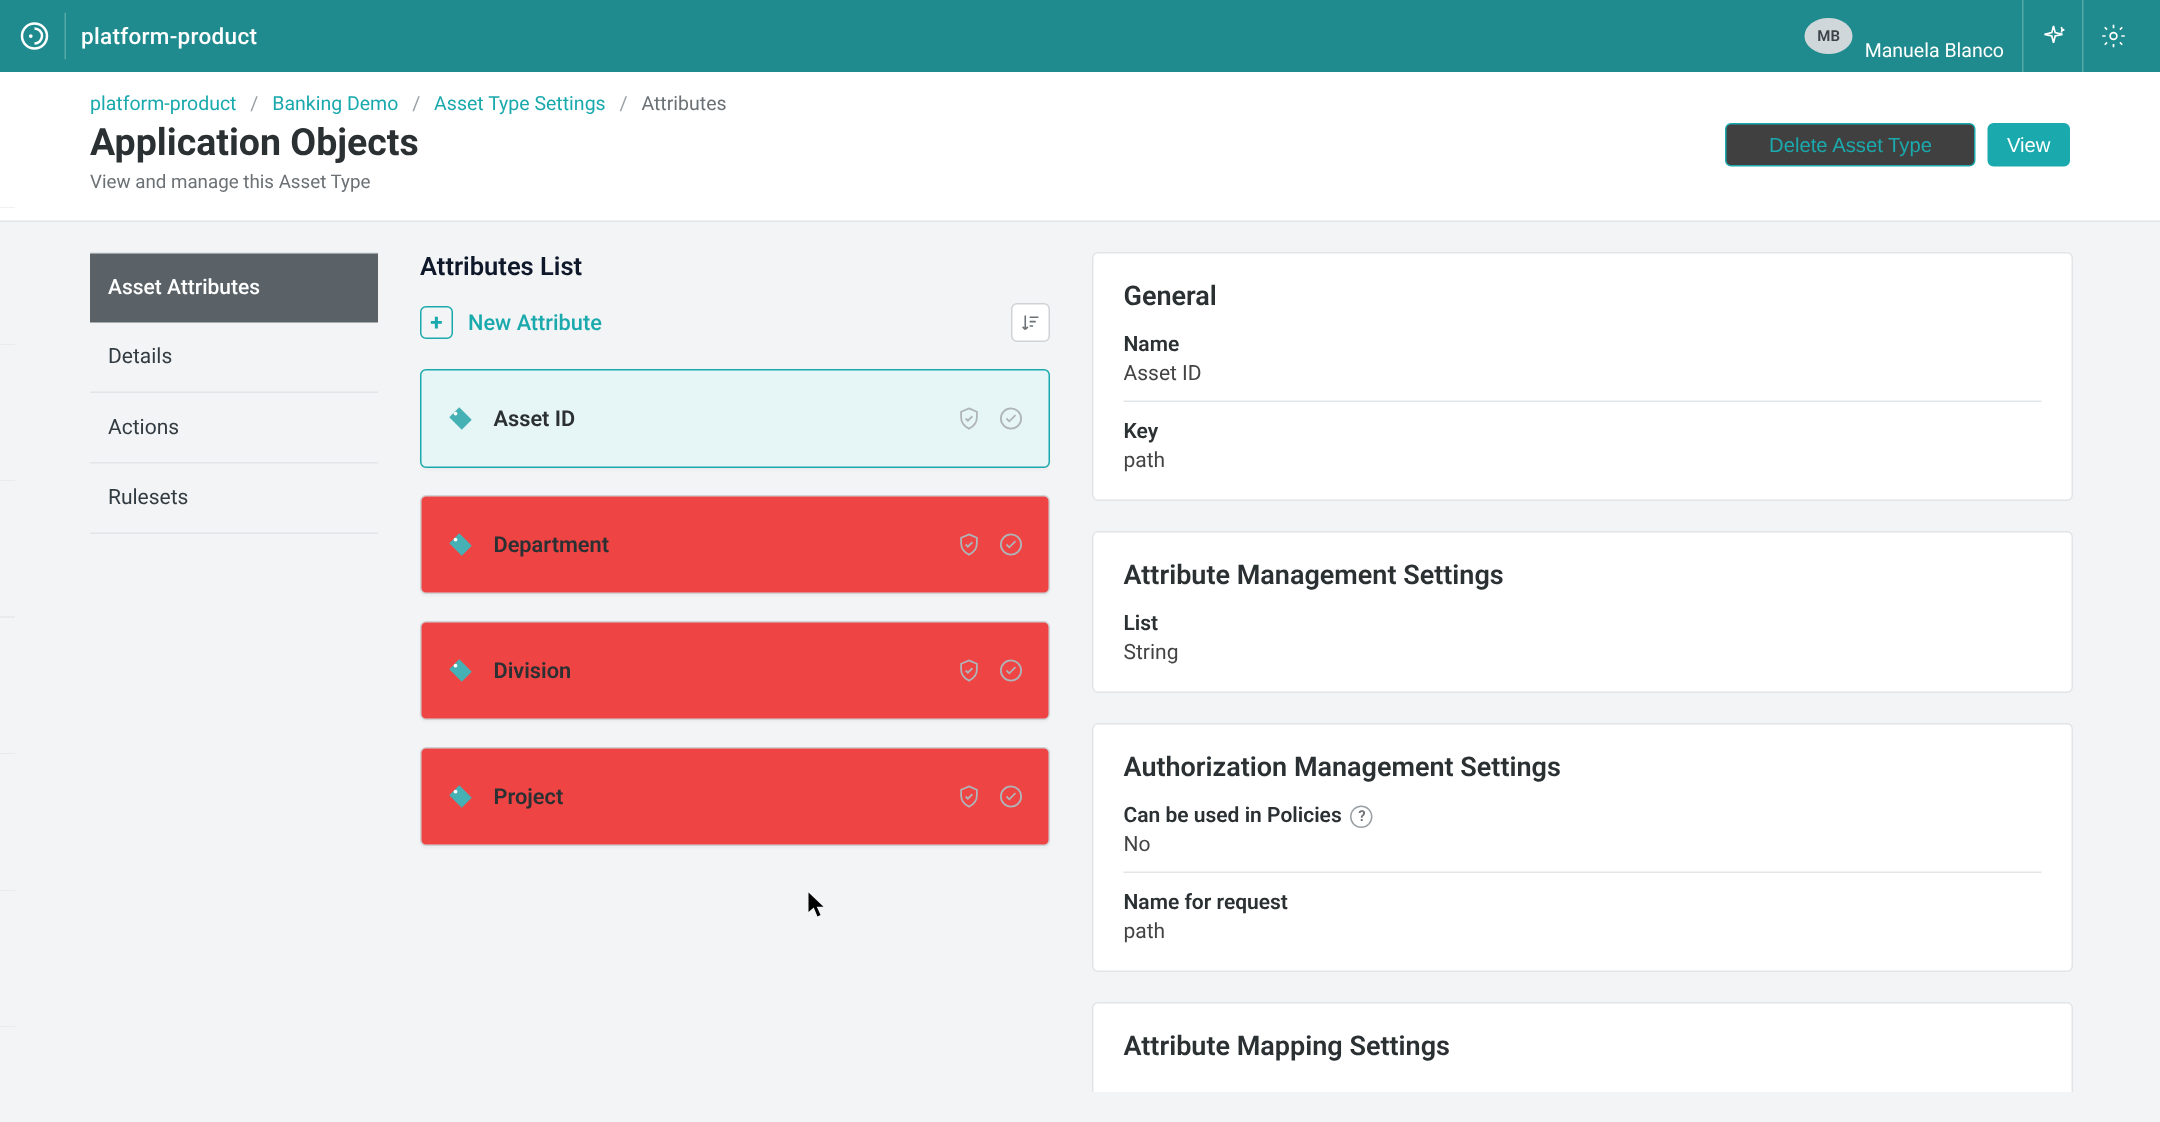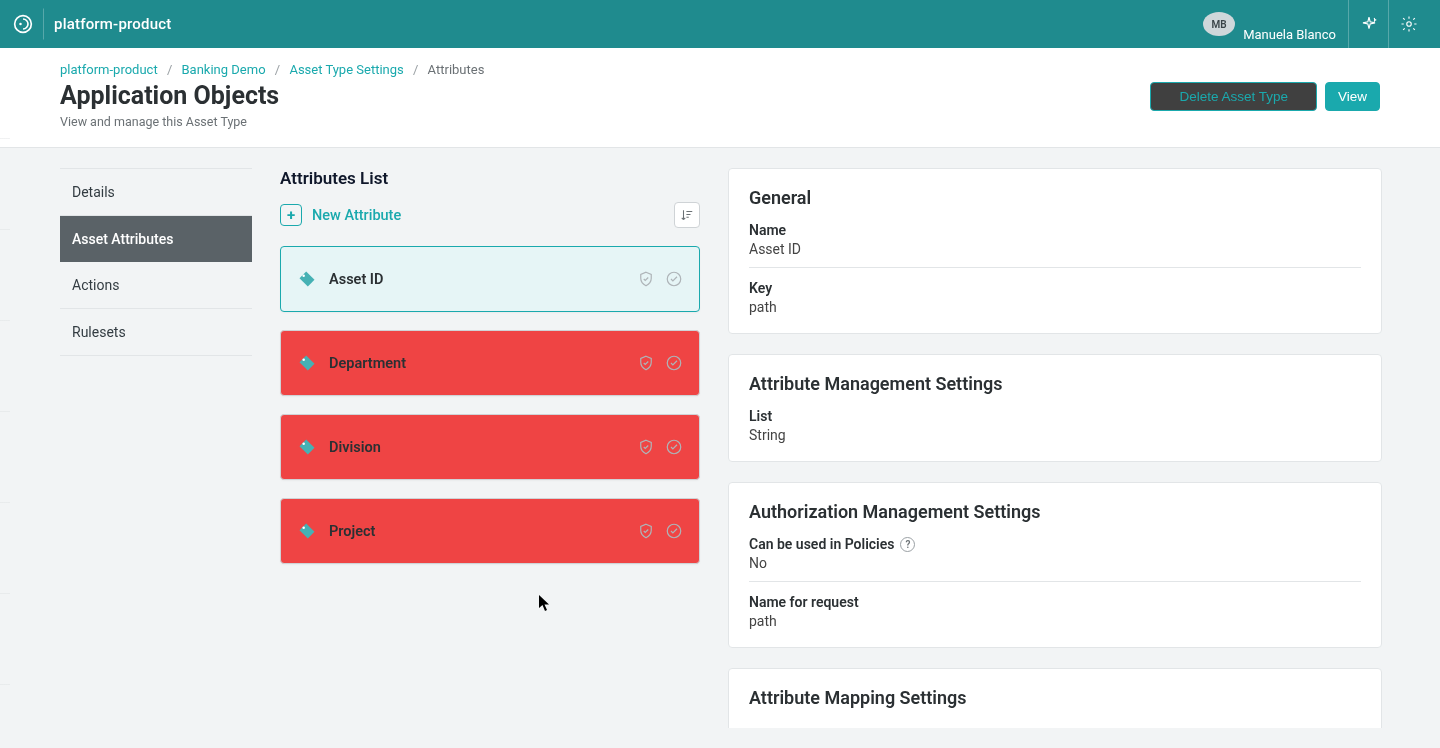--- a/index.html
+++ b/index.html
@@ -114,22 +114,22 @@
   </div>
   <div class="hdrbtns">
     <button class="btn-outline">Delete Asset Type</button>
     <button class="btn-solid">View</button>
   </div>
 </div>
 
 <div class="body">
 
   <div class="leftnav">
+    <div class="navitem active">Asset Attributes</div>
     <div class="navitem">Details</div>
-    <div class="navitem active">Asset Attributes</div>
     <div class="navitem">Actions</div>
     <div class="navitem">Rulesets</div>
   </div>
 
   <div class="midcol">
     <div class="sectiontitle">Attributes List</div>
     <div class="newrow">
       <div class="plusbox">+</div>
       <div class="newattr">New Attribute</div>
       <div class="sortbtn">

